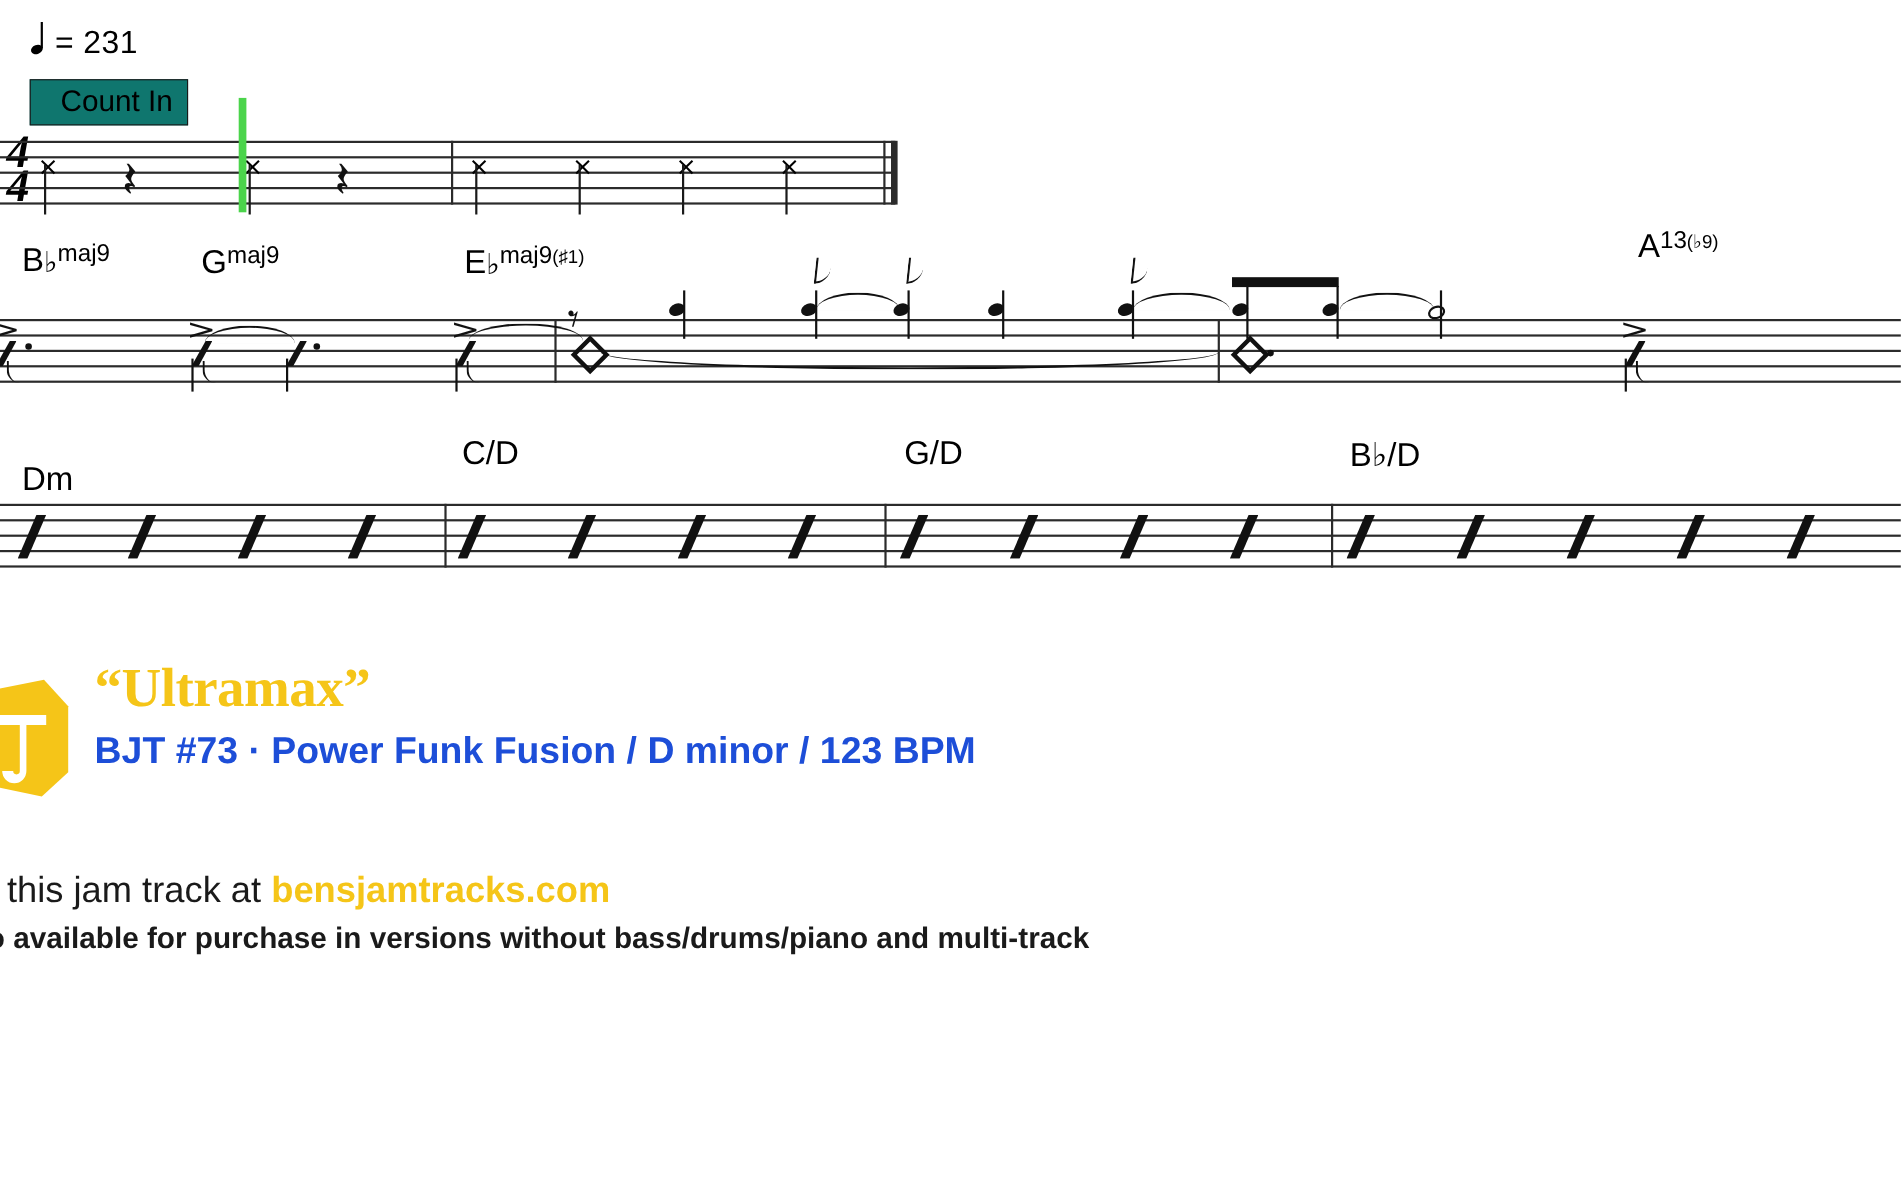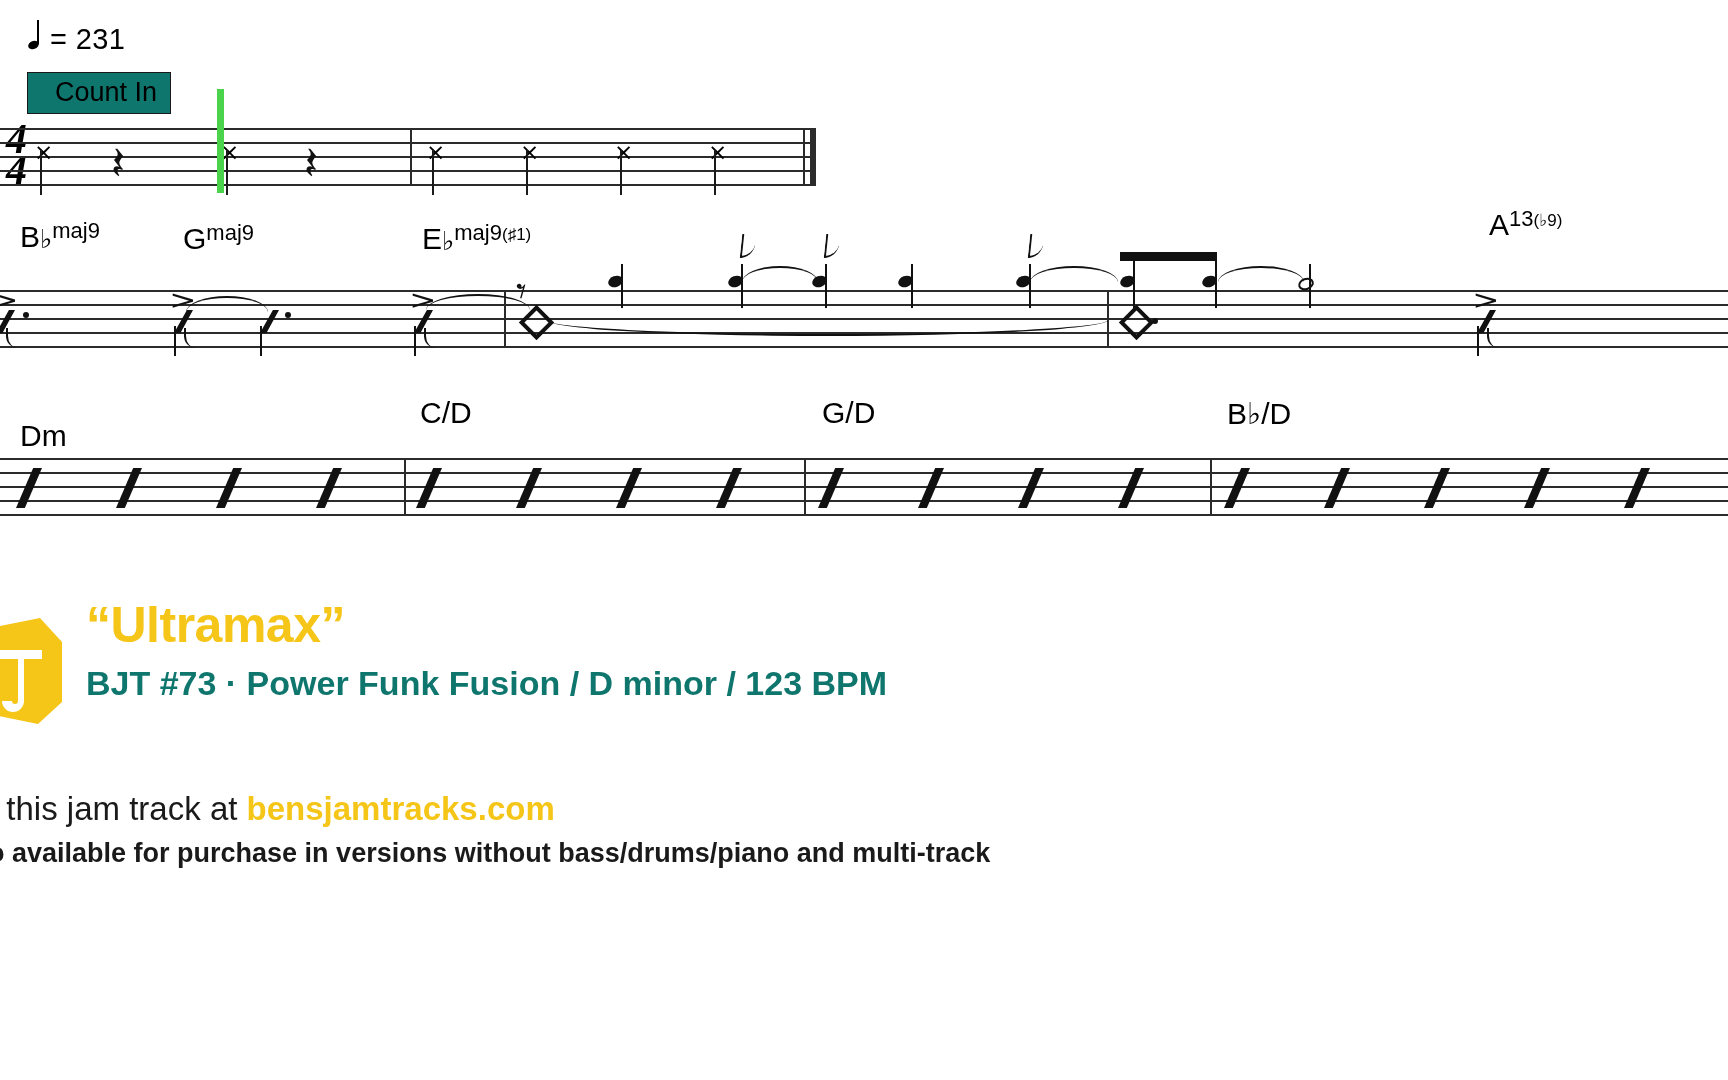--- a/index.html
+++ b/index.html
@@ -229,26 +229,27 @@
   
   #bjt-logo { left: -22px; top: 616px; width: 86px; height: 110px; }
 
   #track-title {
     left: 86px; top: 596px;
     font-size: 50px;
     font-weight: bold;
     color: #f5c518;
     letter-spacing: -.5px;
     white-space: nowrap;
+    font-family: Liberation Serif, serif;
   }
   #track-subtitle {
     left: 86px; top: 664px;
     font-size: 34px;
     font-weight: bold;
-    color: #0f766e;
+    color: #1d4ed8;
     white-space: nowrap;
   }
   #promo-line {
     left: -12px; top: 790px;
     font-size: 33px;
     color: #1a1a1a;
     white-space: nowrap;
   }
   #promo-line .url { color: #f5c518; font-weight: bold; }
   #purchase-line {

